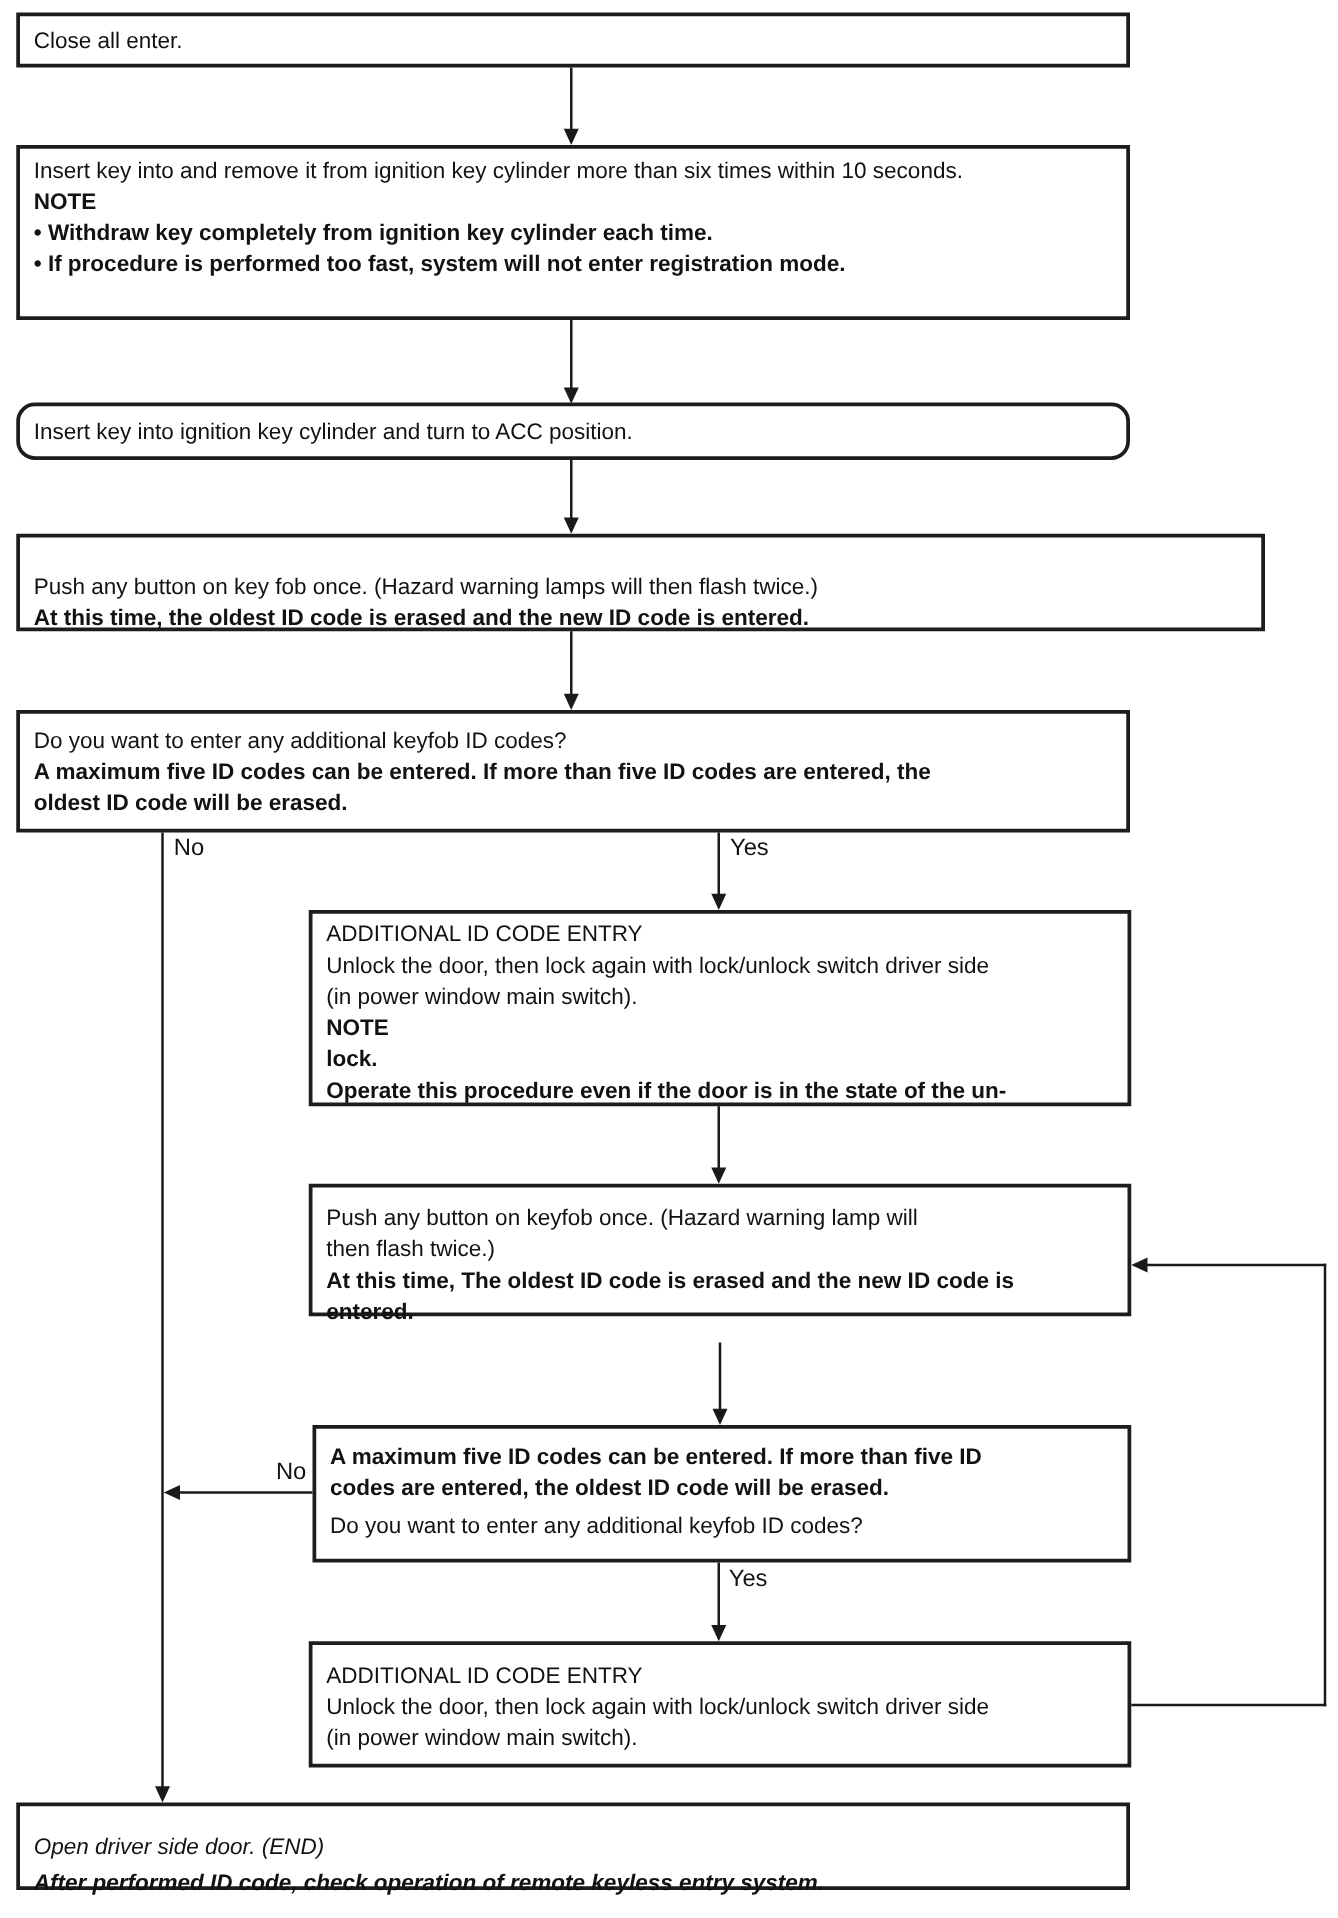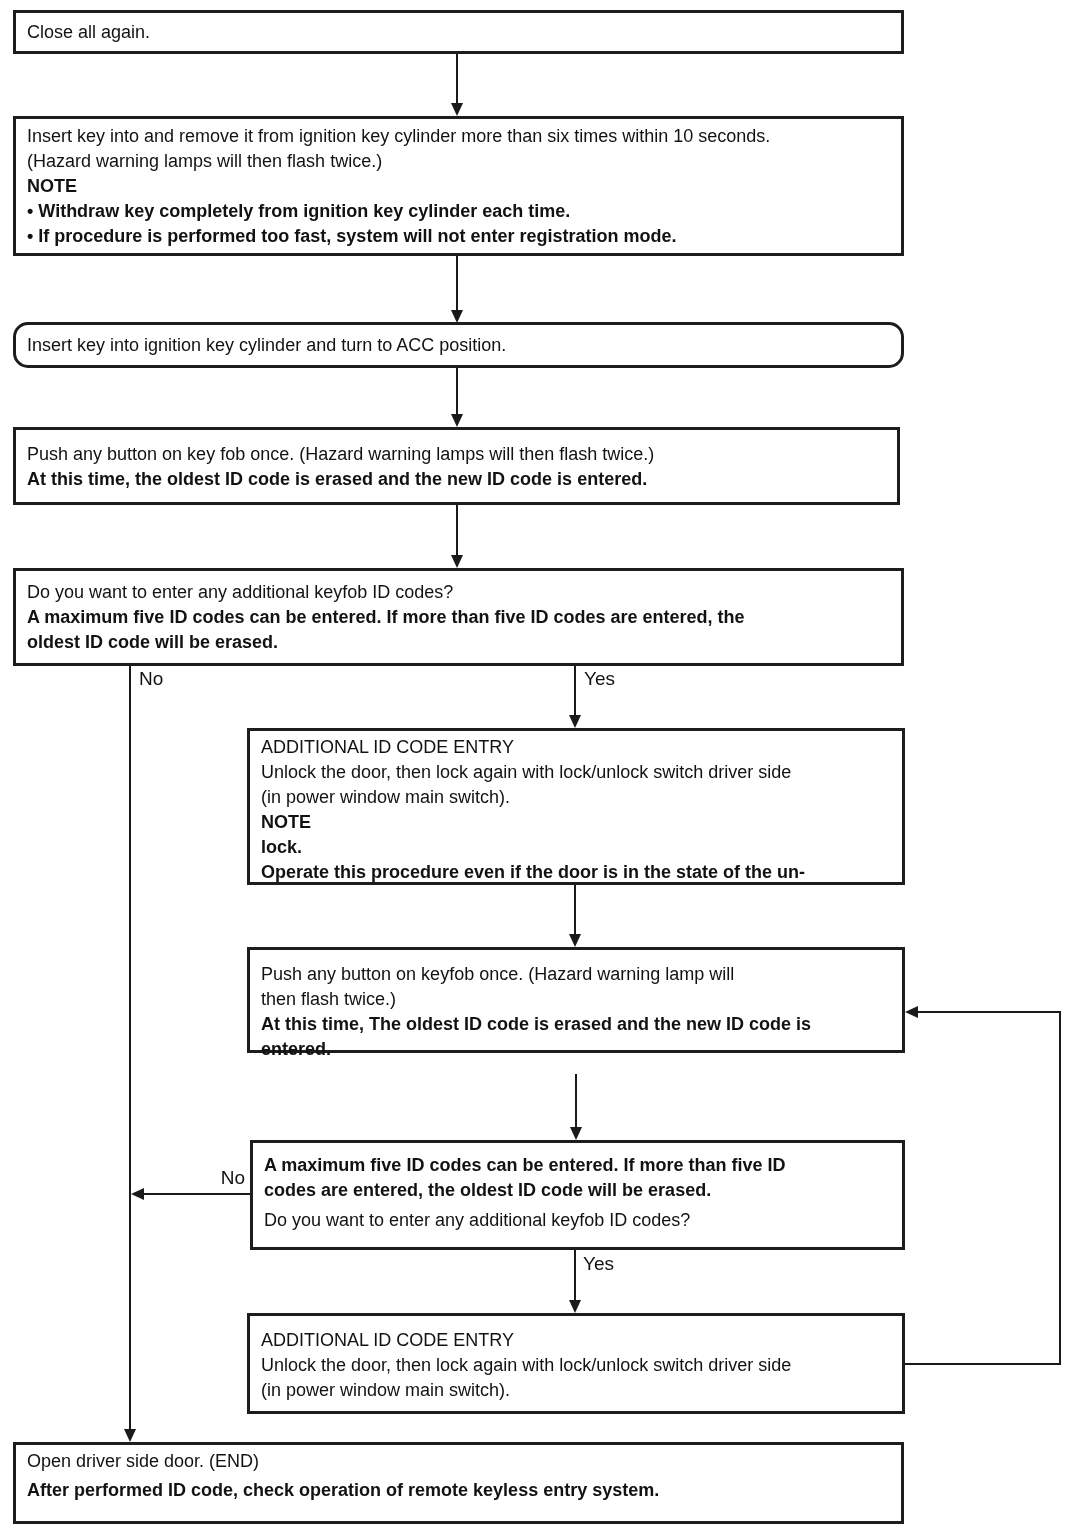--- a/index.html
+++ b/index.html
@@ -44,45 +44,44 @@
     line-height:20px;
     color:#121212;
   }
 </style>
 </head>
 <body>
 
 <div id="canvas">
 
   <div class="node vcenter" style="left:13px;top:10px;width:891px;height:44px;">
-    <div class="ln">Close all again.</div>
+    <div class="ln">Close all enter.</div>
   </div>
 
   <div class="vline" style="left:456px;top:54px;height:50px;"></div>
   <div class="arrow-down" style="left:451px;top:103px;"></div>
 
   <div class="node" style="left:13px;top:116px;width:891px;height:140px;">
     <div class="ln">Insert key into and remove it from ignition key cylinder more than six times within 10 seconds.</div>
-    <div class="ln">(Hazard warning lamps will then flash twice.)</div>
     <div class="ln b">NOTE</div>
     <div class="ln b">• Withdraw key completely from ignition key cylinder each time.</div>
     <div class="ln b">• If procedure is performed too fast, system will not enter registration mode.</div>
   </div>
 
   <div class="vline" style="left:456px;top:256px;height:56px;"></div>
   <div class="arrow-down" style="left:451px;top:310px;"></div>
 
   <div class="node vcenter" style="left:13px;top:322px;width:891px;height:46px;border-radius:15px;">
     <div class="ln">Insert key into ignition key cylinder and turn to ACC position.</div>
   </div>
 
   <div class="vline" style="left:456px;top:368px;height:48px;"></div>
   <div class="arrow-down" style="left:451px;top:414px;"></div>
 
-  <div class="node" style="left:13px;top:427px;width:887px;height:78px;padding-top:12px;">
+  <div class="node" style="left:13px;top:427px;width:999px;height:78px;padding-top:27px;">
     <div class="ln">Push any button on key fob once. (Hazard warning lamps will then flash twice.)</div>
     <div class="ln b">At this time, the oldest ID code is erased and the new ID code is entered.</div>
   </div>
 
   <div class="vline" style="left:456px;top:505px;height:51px;"></div>
   <div class="arrow-down" style="left:451px;top:555px;"></div>
 
   <div class="node" style="left:13px;top:568px;width:891px;height:98px;padding-top:9px;">
     <div class="ln">Do you want to enter any additional keyfob ID codes?</div>
     <div class="ln b">A maximum five ID codes can be entered. If more than five ID codes are entered, the</div>
@@ -137,18 +136,18 @@
     <div class="ln">ADDITIONAL ID CODE ENTRY</div>
     <div class="ln">Unlock the door, then lock again with lock/unlock switch driver side</div>
     <div class="ln">(in power window main switch).</div>
   </div>
 
   <div class="hline" style="left:905px;top:1363px;width:156px;"></div>
   <div class="vline" style="left:1059px;top:1011px;height:354px;"></div>
   <div class="hline" style="left:917px;top:1011px;width:144px;"></div>
   <div class="arrow-left" style="left:905px;top:1006px;"></div>
 
-  <div class="node" style="left:13px;top:1442px;width:891px;height:82px;padding-top:4px;">
+  <div class="node" style="left:13px;top:1442px;width:891px;height:70px;padding-top:20px;font-style:italic;">
     <div class="ln">Open driver side door. (END)</div>
     <div class="ln b" style="margin-top:4px;">After performed ID code, check operation of remote keyless entry system.</div>
   </div>
 
 </div>
 
 </body></html>

